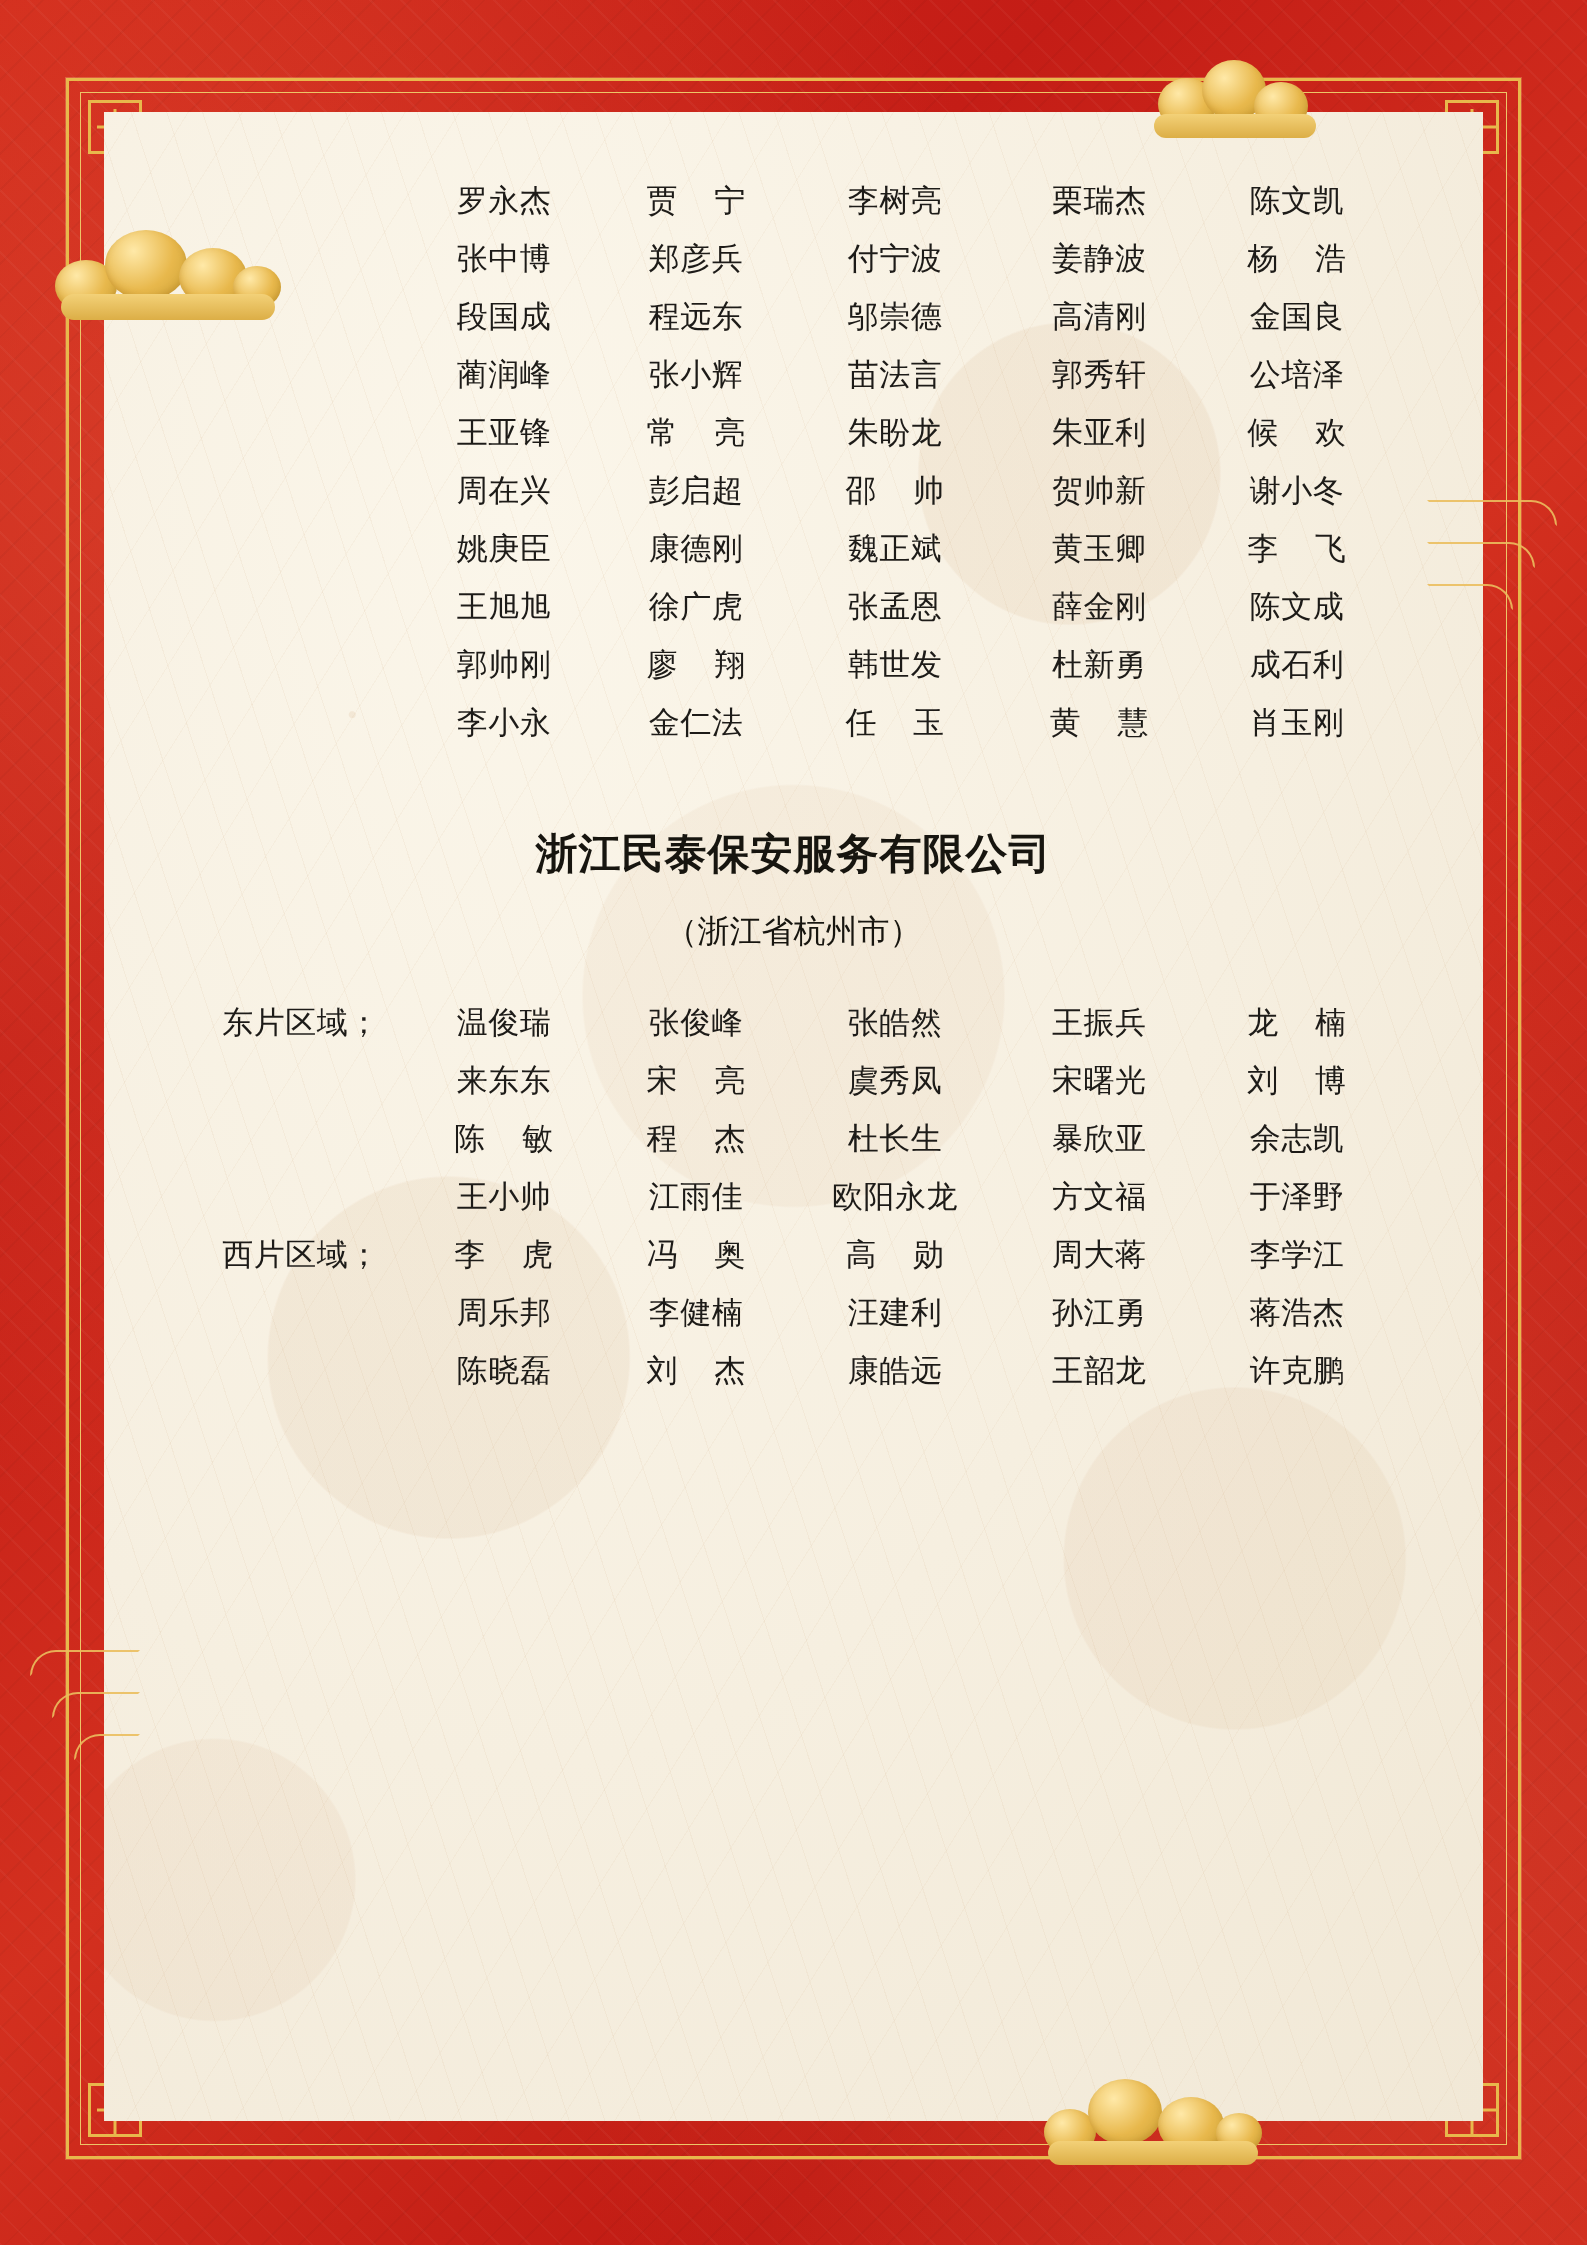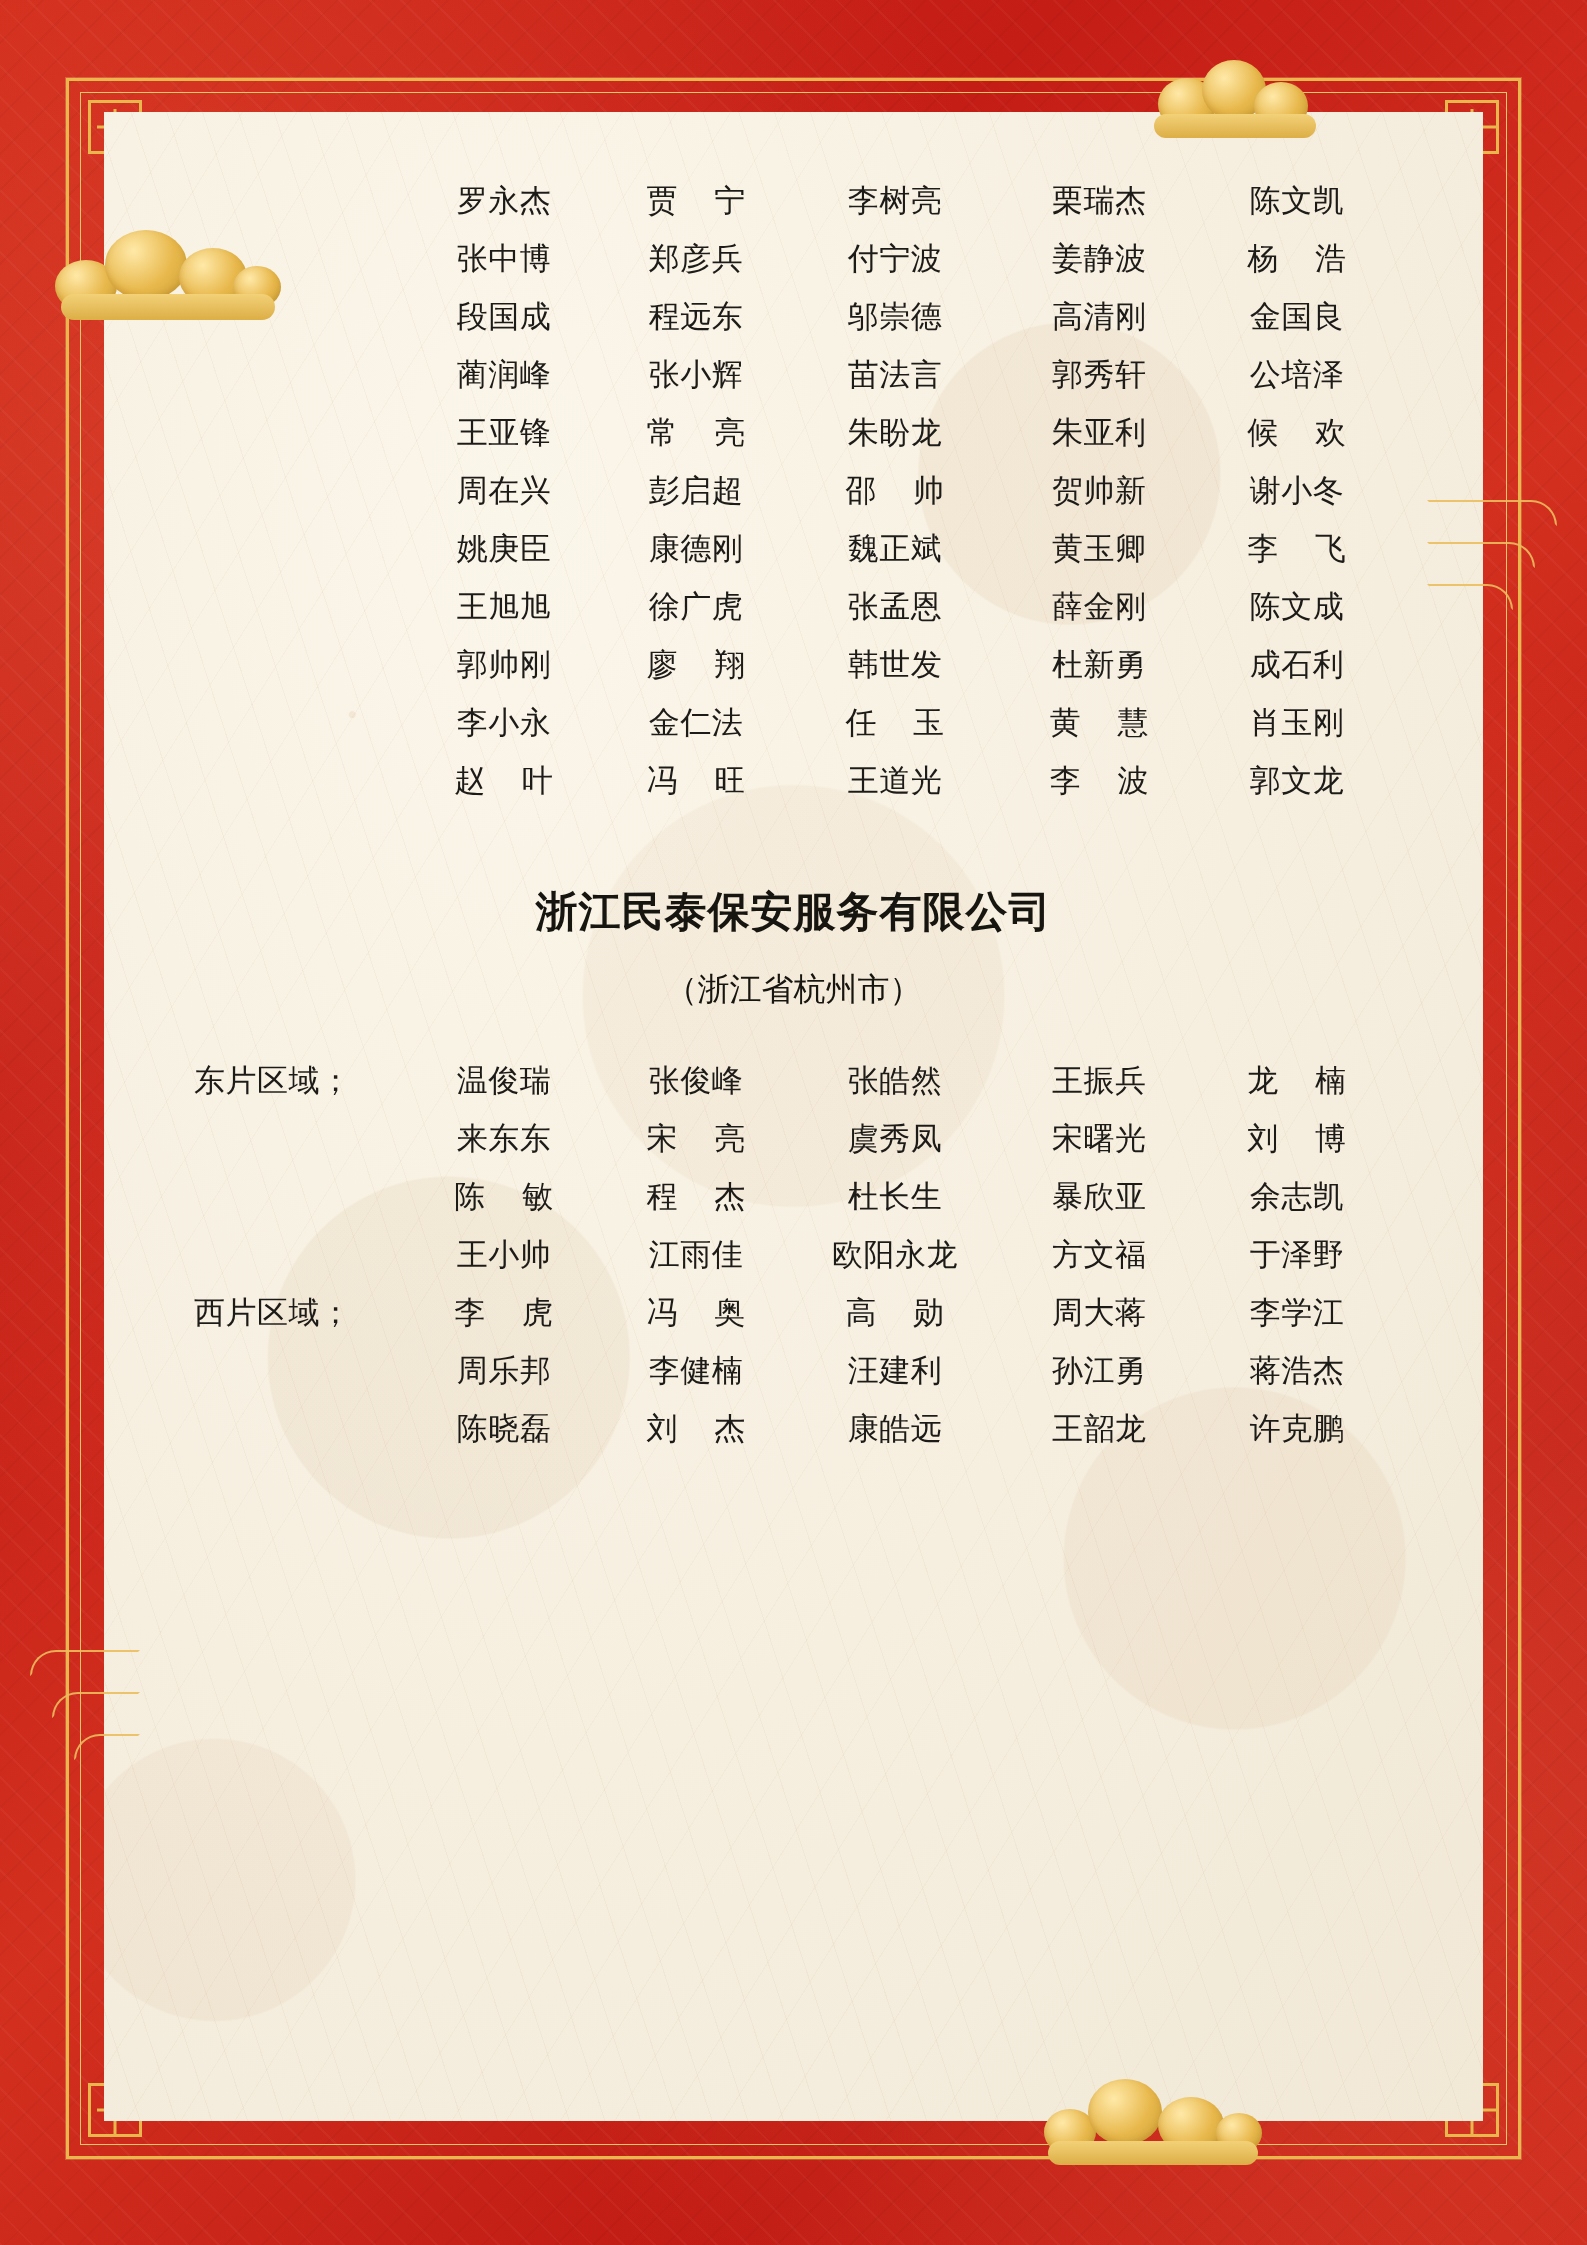--- a/index.html
+++ b/index.html
@@ -145,21 +145,21 @@
     padding: 0;
     height: 58px;
     vertical-align: middle;
     letter-spacing: 0.5px;
     white-space: nowrap;
   }
   
   .n2 { display:inline-block; width: 3.2em; text-align: justify; text-align-last: justify; }
   .n3 { display:inline-block; }
 
-  .col-label { width: 158px; text-align: left; padding-right: 6px; font-size: 30px; }
+  .col-label { width: 158px; text-align: center; padding-right: 6px; font-size: 30px; }
   .col-a { width: 142px; text-align: center; }
   .col-b { width: 142px; text-align: center; text-decoration: underline; }
   .col-c { width: 152px; text-align: center; }
   .col-d { width: 150px; text-align: center; }
   .col-e { width: 142px; text-align: center; }
 
   .section-gap { height: 74px; }
 
   .org-title {
     text-align: center;
@@ -302,28 +302,20 @@
             <td class="col-e"><span class="n3">成石利</span></td>
           </tr>
           <tr>
             <td class="col-label"></td>
             <td class="col-a"><span class="n3">李小永</span></td>
             <td class="col-b"><span class="n3">金仁法</span></td>
             <td class="col-c"><span class="n2">任玉</span></td>
             <td class="col-d"><span class="n2">黄慧</span></td>
             <td class="col-e"><span class="n3">肖玉刚</span></td>
           </tr>
-          <tr>
-            <td class="col-label"></td>
-            <td class="col-a"><span class="n2">赵叶</span></td>
-            <td class="col-b"><span class="n2">冯旺</span></td>
-            <td class="col-c"><span class="n3">王道光</span></td>
-            <td class="col-d"><span class="n2">李波</span></td>
-            <td class="col-e"><span class="n3">郭文龙</span></td>
-          </tr>
         </tbody>
     </table>
 
     <div class="section-gap"></div>
 
     <div class="org-title">浙江民泰保安服务有限公司</div>
     <div class="org-city">（浙江省杭州市）</div>
 
     <table class="name-table">
       <tbody id="org-body">

